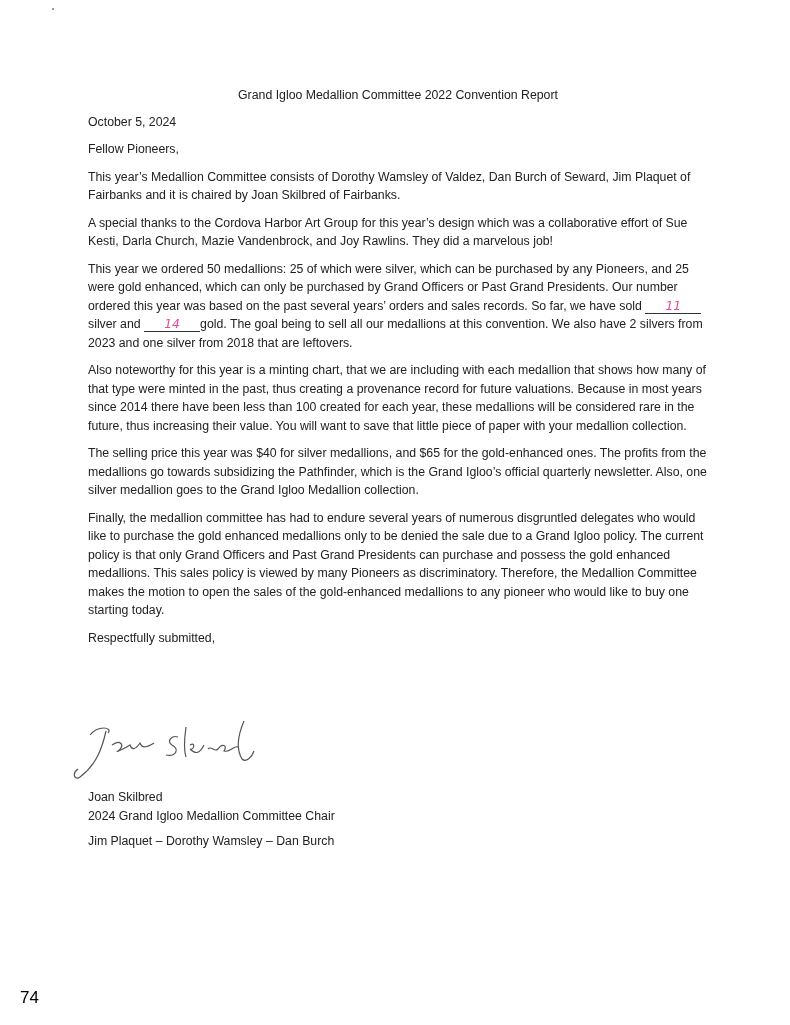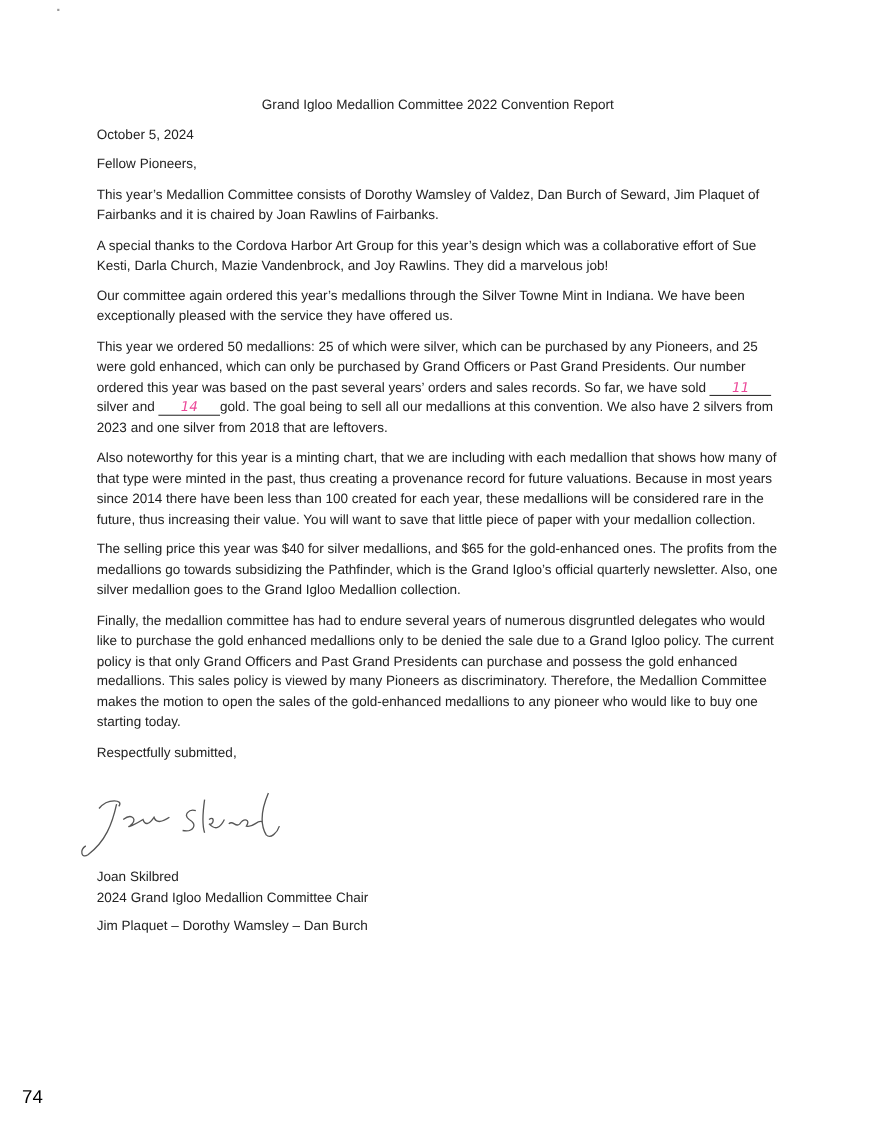--- a/index.html
+++ b/index.html
@@ -18,23 +18,22 @@
 </style>
 </head>
 <body>
 
 <div class="dot"></div>
 
 <div class="doc">
   <div class="title">Grand Igloo Medallion Committee 2022 Convention Report</div>
   <p>October 5, 2024</p>
   <p>Fellow Pioneers,</p>
-  <p>This year’s Medallion Committee consists of Dorothy Wamsley of Valdez, Dan Burch of Seward, Jim Plaquet of Fairbanks and it is chaired by Joan Rawlins of Fairbanks.</p>
+  <p>This year’s Medallion Committee consists of Dorothy Wamsley of Valdez, Dan Burch of Seward, Jim Plaquet of Fairbanks and it is chaired by Joan Skilbred of Fairbanks.</p>
   <p>A special thanks to the Cordova Harbor Art Group for this year’s design which was a collaborative effort of Sue Kesti, Darla Church, Mazie Vandenbrock, and Joy Rawlins.  They did a marvelous job!</p>
-  <p>Our committee again ordered this year’s medallions through the Silver Towne Mint in Indiana.  We have been exceptionally pleased with the service they have offered us.</p>
   <p><span>This year we ordered 50 medallions: 25 of which were silver, which can be purchased by any Pioneers, and 25 were gold enhanced, which can only be purchased by Grand Officers or Past Grand Presidents. Our number ordered this year was based on the past several years’ orders and sales records.  So far, we have sold </span><span class="blank">11</span><span> silver and </span><span class="blank">14</span><span>gold.  The goal being to sell all our medallions at this convention.  We also have 2 silvers from 2023 and one silver from 2018 that are leftovers.</span></p>
   <p>Also noteworthy for this year is a minting chart, that we are including with each medallion that shows how many of that type were minted in the past, thus creating a provenance record for future valuations. Because in most years since 2014 there have been less than 100 created for each year, these medallions will be considered rare in the future, thus increasing their value.  You will want to save that little piece of paper with your medallion collection.</p>
   <p>The selling price this year was $40 for silver medallions, and $65 for the gold-enhanced ones.  The profits from the medallions go towards subsidizing the Pathfinder, which is the Grand Igloo’s official quarterly newsletter.  Also, one silver medallion goes to the Grand Igloo Medallion collection.</p>
   <p>Finally, the medallion committee has had to endure several years of numerous disgruntled delegates who would like to purchase the gold enhanced medallions only to be denied the sale due to a Grand Igloo policy.  The current policy is that only Grand Officers and Past Grand Presidents can purchase and possess the gold enhanced medallions.  This sales policy is viewed by many Pioneers as discriminatory. Therefore, the Medallion Committee makes the motion to open the sales of the gold-enhanced medallions to any pioneer who would like to buy one starting today.</p>
   <p>Respectfully submitted,</p>
 </div>
 
 <svg class="sig" width="220" height="70">
   <path d="M22,20 C30,10 45,12 40,18 M38,16 C34,34 28,50 12,62 C6,66 4,58 10,54 M44,30 C52,24 58,30 50,36 C46,38 56,34 62,30 C64,36 68,34 72,28 C74,34 80,32 86,28" fill="none" stroke="#555" stroke-width="1.2"></path>
   <path d="M110,22 C104,20 98,26 104,30 C112,34 108,42 98,40 M118,12 C116,26 116,36 118,42 M122,30 C128,26 126,36 122,34 C128,40 132,38 136,30 M140,34 C144,30 146,38 150,34 C154,28 160,30 156,36 C162,38 166,30 170,32 M176,6 C170,20 168,34 174,44 C178,48 184,42 186,36" fill="none" stroke="#555" stroke-width="1.2"></path>

